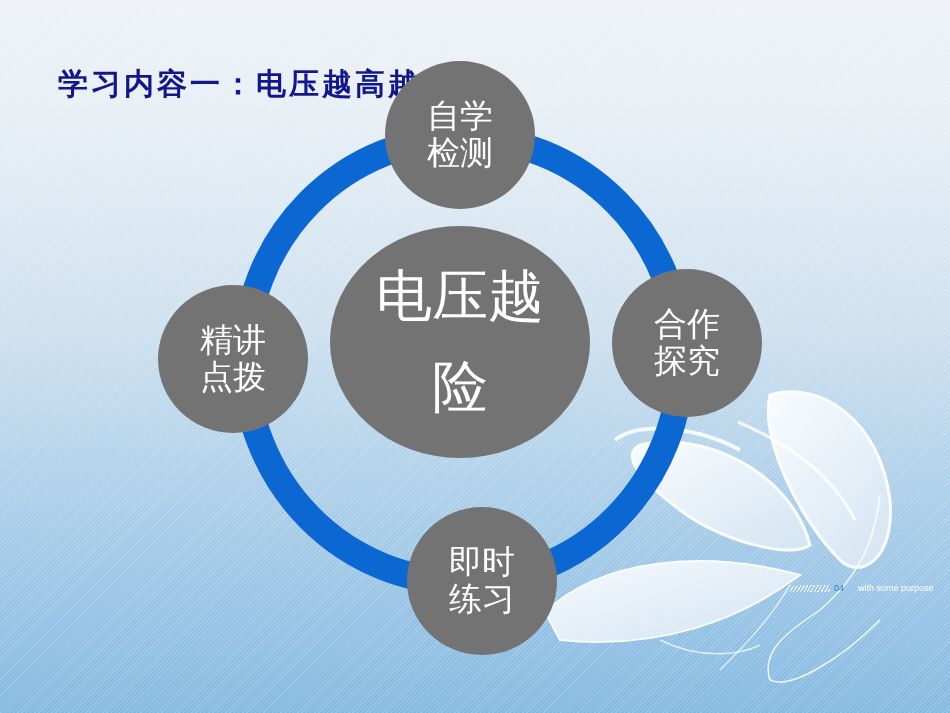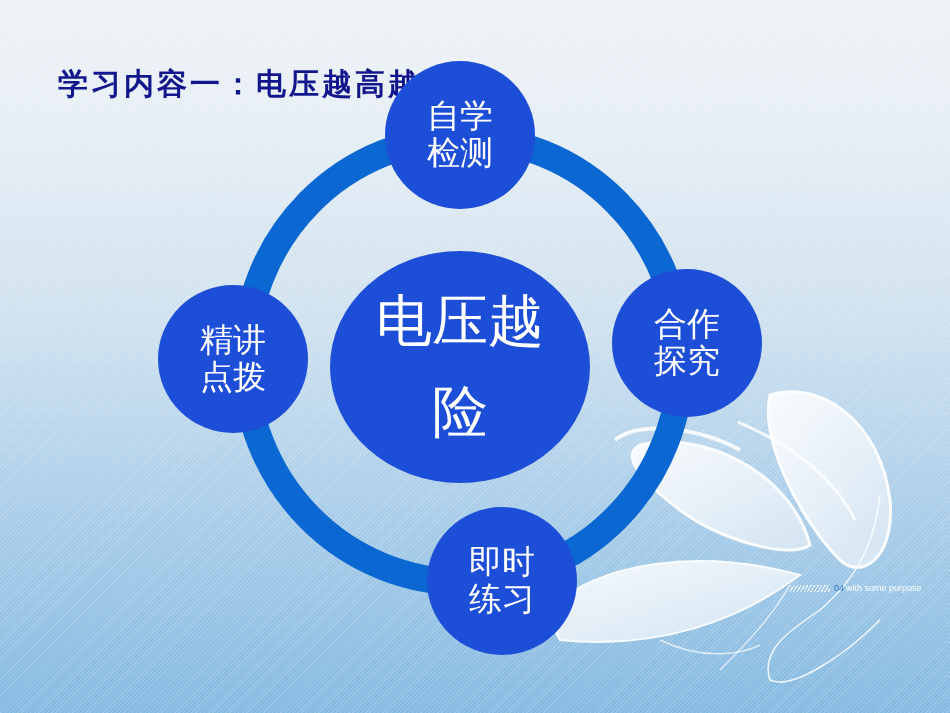--- a/index.html
+++ b/index.html
@@ -15,33 +15,33 @@
   }
   .title {
     position: absolute; left: 58px; top: 64px;
     font-size: 30px; font-weight: bold; letter-spacing: 3px;
     color: #12168c; white-space: nowrap;
     font-family: "DejaVu Sans", sans-serif;
   }
   svg.deco { position: absolute; left: 0; top: 0; }
   .node {
     position: absolute; border-radius: 50%;
-    background: #1d4ed8;
+    background: #737373;
     display: flex; flex-direction: column; align-items: center; justify-content: center;
     color: #ffffff; text-align: center;
     font-family: "DejaVu Serif", serif;
   }
   .node .line { display: block; line-height: 1.12; }
   .sat { width: 150px; height: 148px; font-size: 33px; }
   .center { font-size: 56px; }
   .tagline {
     position: absolute; left: 790px; top: 583px; font-size: 9px; color: #ffffff;
     font-family: "Liberation Sans", sans-serif; white-space: nowrap;
   }
-  .tagline .num { color: #2d7cc8; font-weight: normal; margin-right: 2px; }
+  .tagline .num { color: #2d7cc8; font-weight: normal; margin-right: 14px; }
   .tagline .hatch {
     display: inline-block; width: 40px; height: 7px; margin-right: 4px; vertical-align: middle;
     background: repeating-linear-gradient(120deg, rgba(255,255,255,0.9) 0 1px, rgba(0,0,0,0) 1px 3px);
   }
 </style>
 </head>
 <body>
 
 <div class="texture"></div>
 
@@ -65,36 +65,36 @@
   <path d="M790,585 C770,620 740,650 720,670" fill="none" stroke="#ffffff" stroke-width="1.5" opacity="0.7"></path>
   <path d="M660,640 C700,660 740,655 760,645" fill="none" stroke="#ffffff" stroke-width="1.5" opacity="0.7"></path>
 </svg>
 
 <div class="title">学习内容一：电压越高越危险</div>
 
 <svg class="deco" width="950" height="713">
   <ellipse cx="463" cy="360" rx="218" ry="222" fill="none" stroke="#0b68d3" stroke-width="27"></ellipse>
 </svg>
 
-<div class="node center" style="left:330px; top:251px; width:260px; height:232px;gap:28px;">
+<div class="node center" style="left:330px; top:226px; width:260px; height:232px;gap:28px;">
   <span class="line">电压越</span>
   <span class="line">险</span>
 </div>
 
 <div class="node sat" style="left:385px; top:61px;">
   <span class="line">自学</span>
   <span class="line">检测</span>
 </div>
 
 <div class="node sat" style="left:612px; top:269px;">
   <span class="line">合作</span>
   <span class="line">探究</span>
 </div>
 
-<div class="node sat" style="left:427px; top:507px;">
+<div class="node sat" style="left:407px; top:507px;">
   <span class="line">即时</span>
   <span class="line">练习</span>
 </div>
 
 <div class="node sat" style="left:158px; top:285px;text-align:center;">
   <span class="line">精讲</span>
   <span class="line">点拨</span>
 </div>
 
 <div class="tagline">

